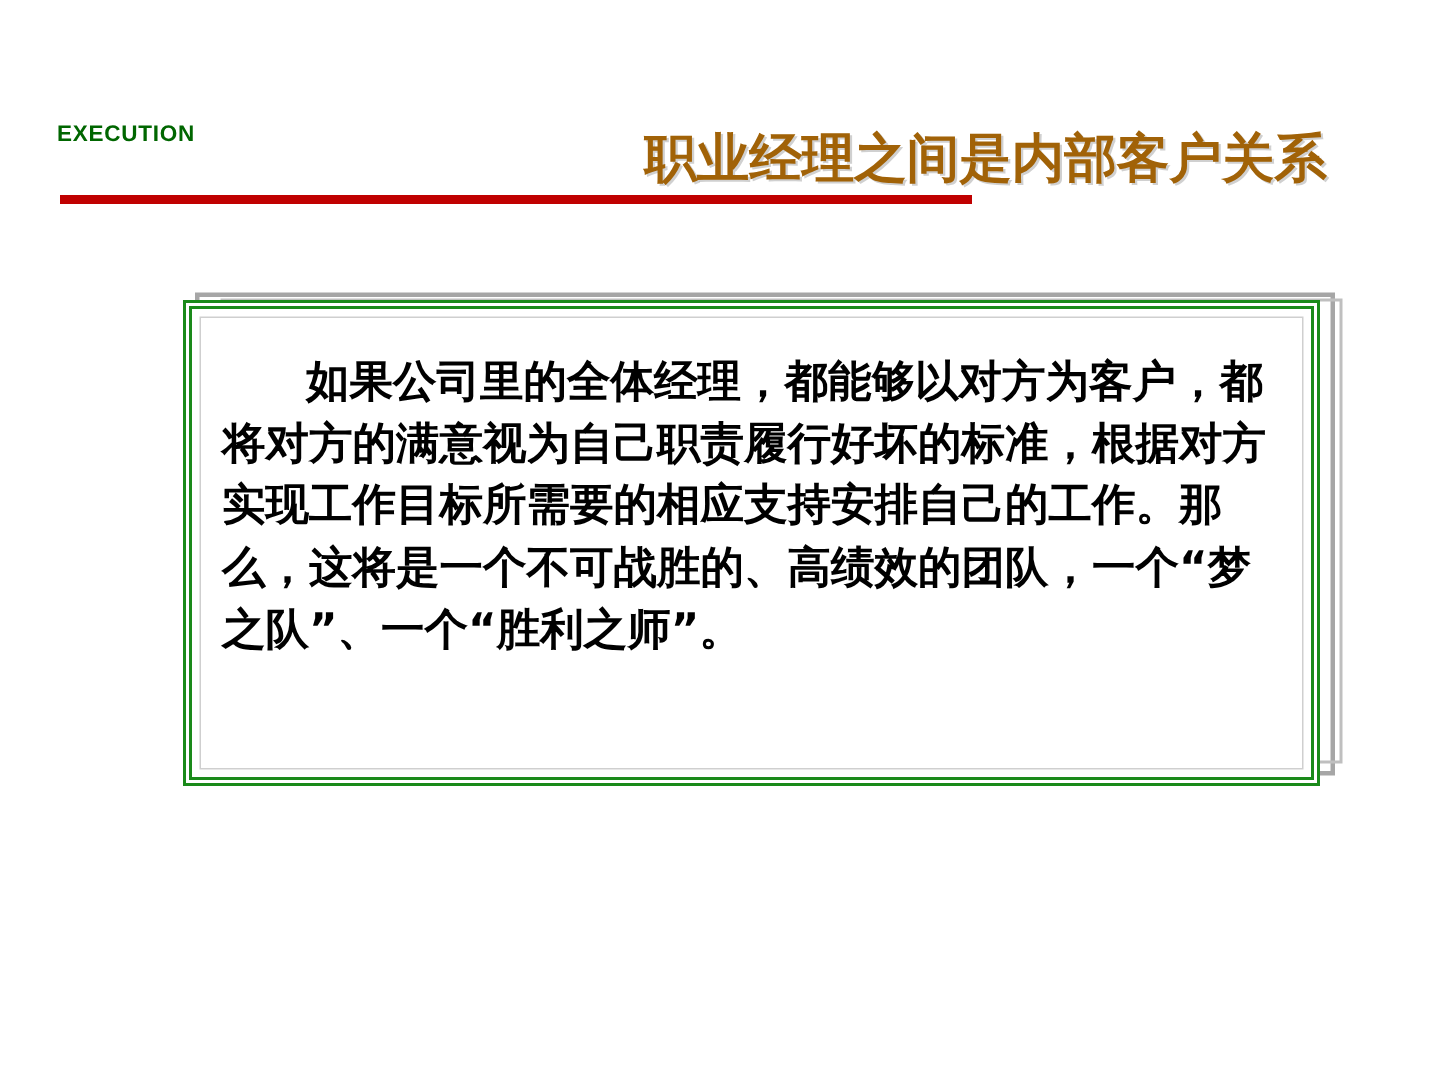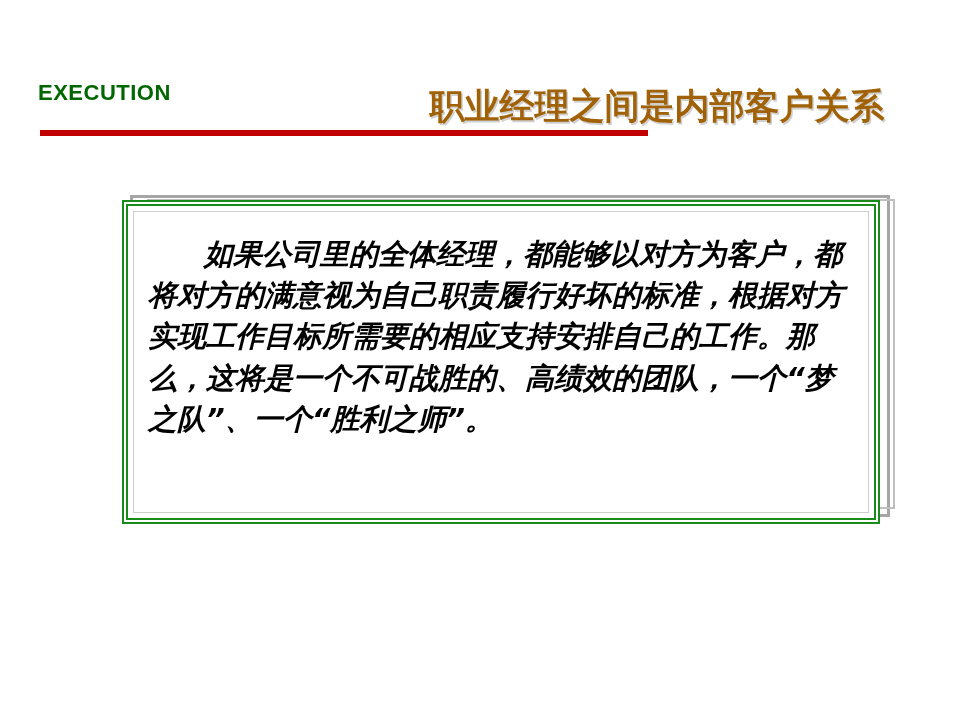--- a/index.html
+++ b/index.html
@@ -25,21 +25,21 @@
     position: absolute;
     left: 0;
     top: 0;
     width: 960px;
     height: 160px;
   }
   #kicker {
     position: absolute;
     left: 38px;
     top: 82px;
-    font-size: 22px;
+    font-size: 15px;
     font-weight: bold;
     letter-spacing: 0.5px;
     color: #006600;
     white-space: nowrap;
     line-height: 1;
   }
   #slide-title {
     position: absolute;
     left: 370px;
     top: 86px;
@@ -62,21 +62,20 @@
     background: #c00000;
   }
 
   
   #quote-wrap {
     position: absolute;
     left: 122px;
     top: 200px;
     width: 768px;
     height: 326px;
-    font-style: italic;
   }
   
   #quote-shadow-frame {
     position: absolute;
     left: 8px;
     top: -5px;
     width: 760px;
     height: 322px;
     border: 3px solid #a6a6a6;
     box-sizing: border-box;

